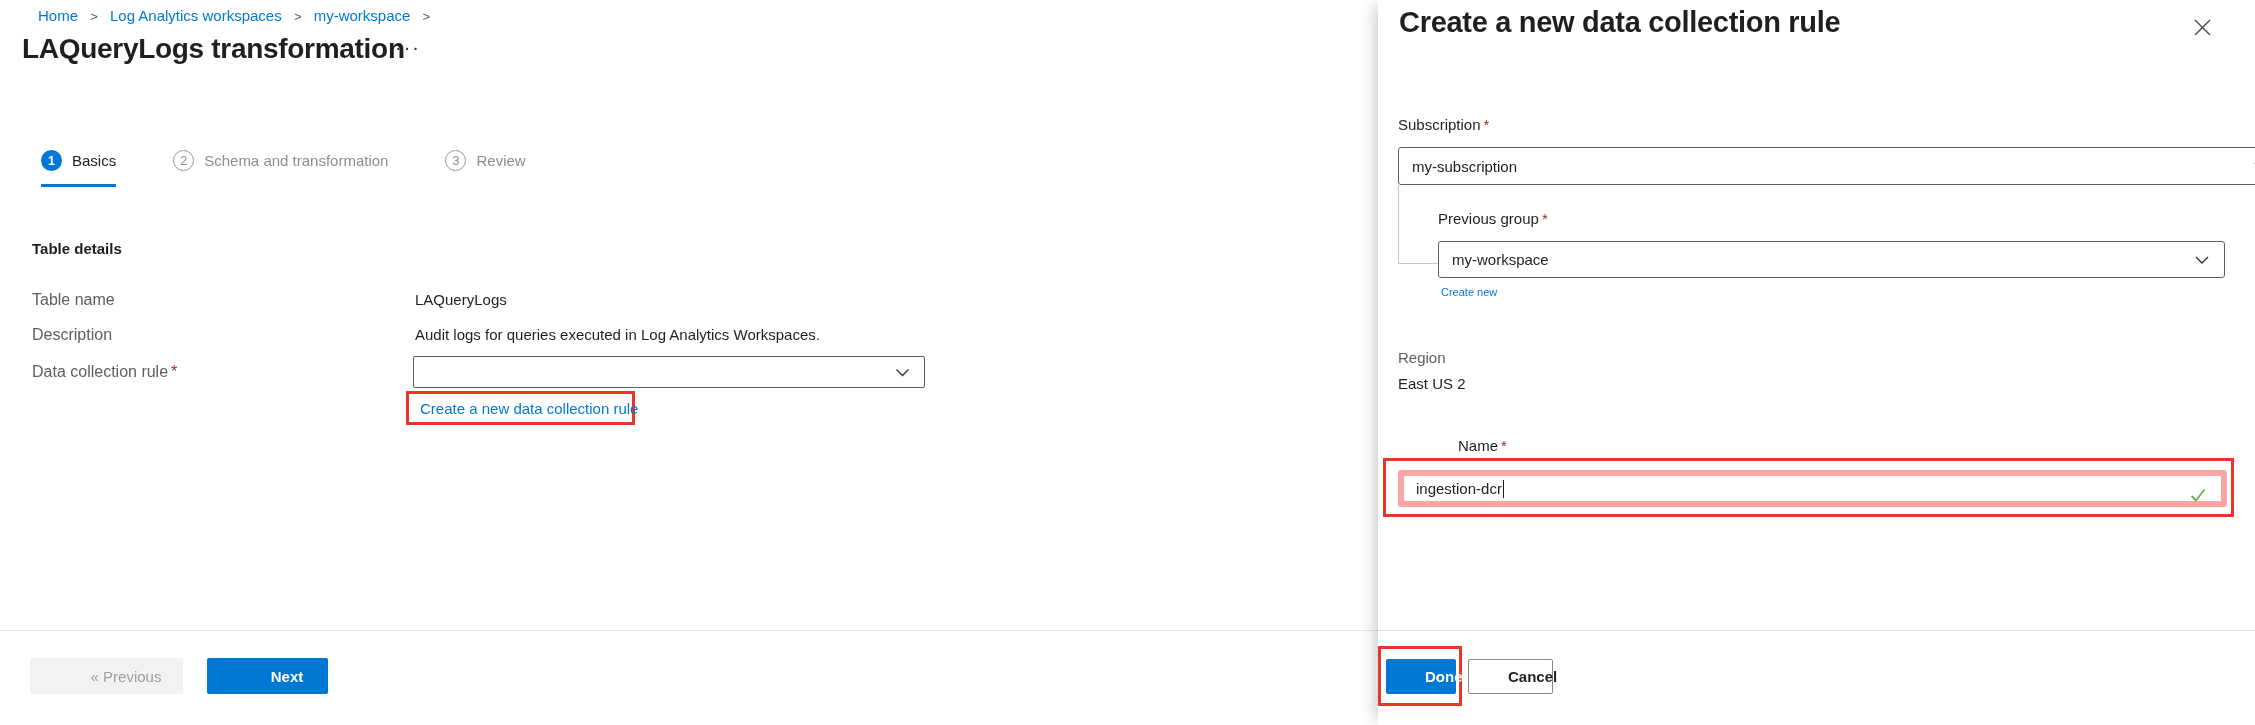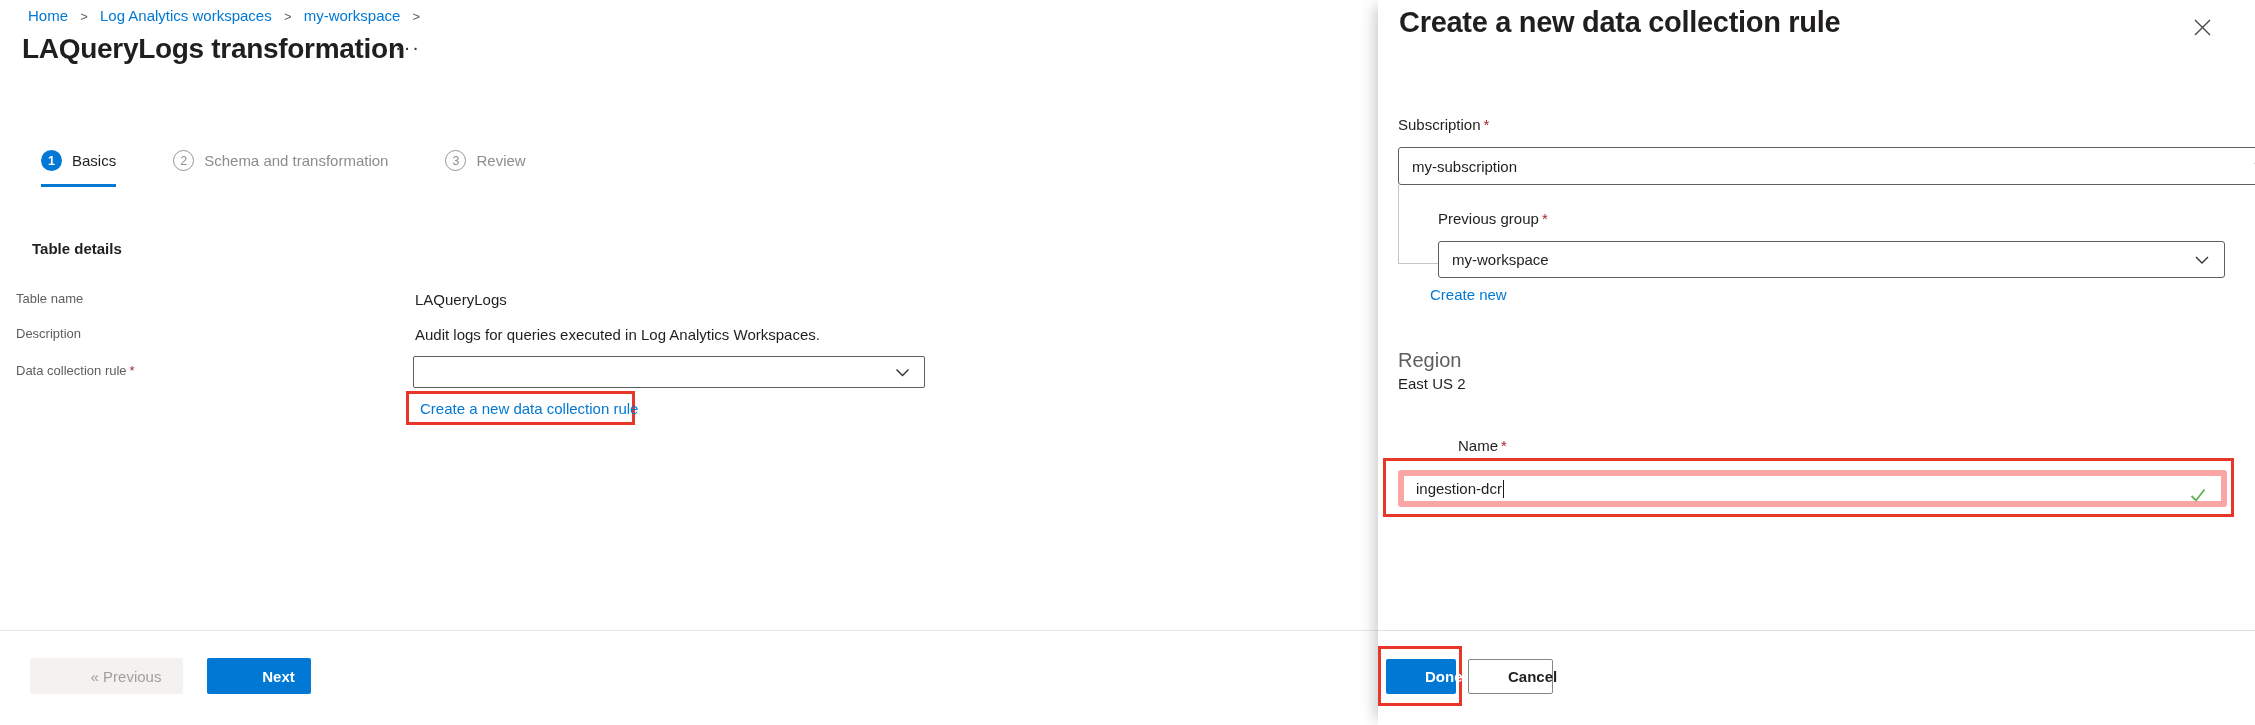--- a/index.html
+++ b/index.html
@@ -3,74 +3,74 @@
 <meta charset="utf-8">
 <style>
   * { margin:0; padding:0; box-sizing:border-box; }
   html,body { background:#fff; }
   body { font-family:"Liberation Sans", sans-serif; color:#201f1e; }
   .stage { position:relative; width:2255px; height:725px; background:#fff; overflow:hidden; }
 
   
   .main { position:absolute; left:0; top:0; width:1378px; height:725px; background:#fff; }
 
-  .breadcrumb { position:absolute; left:28px; top:7px; font-size:15px; white-space:nowrap; }
+  .breadcrumb { position:absolute; left:38px; top:7px; font-size:15px; white-space:nowrap; }
   .breadcrumb a { color:#0078d4; text-decoration:none; cursor:pointer; }
   .breadcrumb .sep { color:#605e5c; margin:0 8px; font-size:13px; }
 
   .page-title { position:absolute; left:22px; top:33px; font-size:28px; font-weight:700; color:#201f1e; letter-spacing:-0.3px; }
   .more-btn { position:absolute; left:395px; top:36px; background:none; border:none; font-size:20px; letter-spacing:2px; color:#323130; cursor:pointer; font-family:inherit; }
 
   .tabs { position:absolute; left:41px; top:150px; display:flex; column-gap:57px; }
   .tab { display:flex; align-items:center; column-gap:10px; padding-bottom:13px; border-bottom:3px solid transparent; cursor:pointer; }
   .tab.active { border-bottom-color:#0078d4; }
   .step-circle { width:21px; height:21px; border-radius:50%; display:flex; align-items:center; justify-content:center; font-size:12.5px; }
   .tab.active .step-circle { background:#0078d4; color:#fff; font-weight:700; }
   .tab.inactive .step-circle { border:1px solid #979593; color:#8f8d8b; background:#fff; }
   .tab-label { font-size:15px; }
   .tab.active .tab-label { color:#201f1e; font-weight:400; }
   .tab.inactive .tab-label { color:#8f8d8b; }
 
   .section-title { position:absolute; left:32px; top:240px; font-size:15px; font-weight:700; color:#201f1e; }
 
-  .frow-label { position:absolute; left:16px; font-size:13px; color:#605e5c; }
+  .frow-label { position:absolute; left:32px; font-size:16px; color:#605e5c; }
   .frow-value { position:absolute; left:415px; font-size:15px; color:#201f1e; }
   .req { color:#a4262c; margin-left:3px; }
 
   .dd { position:absolute; background:#fff; border:1px solid #605e5c; border-radius:2px; display:flex; align-items:center; cursor:pointer; }
   .dd .dd-value { font-size:15px; color:#201f1e; padding-left:13px; flex:1; white-space:nowrap; overflow:hidden; }
   .dd .chev { margin-right:13px; display:flex; }
 
   .main-dd { left:413px; top:356px; width:512px; height:32px; }
 
   .redbox { position:absolute; border:3px solid #e8362b; }
   .link-box { left:406px; top:391px; width:229px; height:34px; display:flex; align-items:center; }
   .link-box a { color:#0078d4; font-size:15px; text-decoration:none; margin-left:11px; white-space:nowrap; cursor:pointer; }
 
   .main-divider { position:absolute; left:0; top:630px; width:1378px; height:1px; background:#e8e6e4; }
   .btn { position:absolute; border:none; border-radius:2px; font-size:15px; font-family:inherit; cursor:pointer;padding-left:39px; }
   .btn-prev { left:30px; top:658px; width:153px; height:36px; background:#f3f2f1; color:#a19f9d; }
-  .btn-next { left:207px; top:658px; width:104px; height:36px; background:#0078d4; color:#fff; font-weight:700; }
+  .btn-next { left:207px; top:658px; width:121px; height:36px; background:#0078d4; color:#fff; font-weight:700; }
 
   
   .panel { position:absolute; left:1378px; top:0; width:877px; height:725px; background:#fff; box-shadow:-9px 0 14px -6px rgba(0,0,0,0.22); }
   .panel-title { position:absolute; left:21px; top:6px; font-size:29px; font-weight:700; color:#201f1e; letter-spacing:-0.3px; }
   .close-btn { position:absolute; left:810px; top:13px; width:28px; height:28px; background:none; border:none; cursor:pointer; display:flex; align-items:center; justify-content:center; }
 
   .plabel { position:absolute; font-size:15px; color:#201f1e; }
-  .plabel-gray { position:absolute; font-size:20px; color:#605e5c; }
+  .plabel-gray { position:absolute; font-size:15px; color:#605e5c; }
   .pvalue { position:absolute; font-size:15px; color:#201f1e; }
 
   .sub-dd { left:20px; top:147px; width:886px; height:38px; border-radius:3px; }
   .rg-dd  { left:60px; top:241px; width:787px; height:37px; border-radius:3px; }
 
   .conn-v { position:absolute; left:20px; top:185px; width:1px; height:78px; background:#c8c6c4; }
   .conn-h { position:absolute; left:20px; top:263px; width:40px; height:1px; background:#c8c6c4; }
 
-  .create-new { position:absolute; left:52px; top:286px; font-size:15px; color:#0078d4; text-decoration:none; cursor:pointer; }
+  .create-new { position:absolute; left:63px; top:286px; font-size:11px; color:#0078d4; text-decoration:none; cursor:pointer; }
 
   .name-box { left:5px; top:458px; width:851px; height:59px; }
   .name-input { position:absolute; left:20px; top:470px; width:829px; height:37px; border:6px solid #fca5a5; border-radius:3px; background:#fff; display:flex; align-items:center; cursor:text; }
   .name-input .txt { font-size:15px; color:#201f1e; padding-left:12px; }
   .caret { display:inline-block; width:1.5px; height:18px; background:#1b1a19; margin-left:1px; vertical-align:middle; }
   .check { position:absolute; right:13px; top:9px; display:flex; }
 
   .panel-divider { position:absolute; left:0; top:630px; width:877px; height:1px; background:#e1dfdd; }
   .done-box { left:0px; top:646px; width:84px; height:60px; }
   .btn-done { left:8px; top:659px; width:70px; height:35px; background:#0078d4; color:#fff; font-weight:700; }

